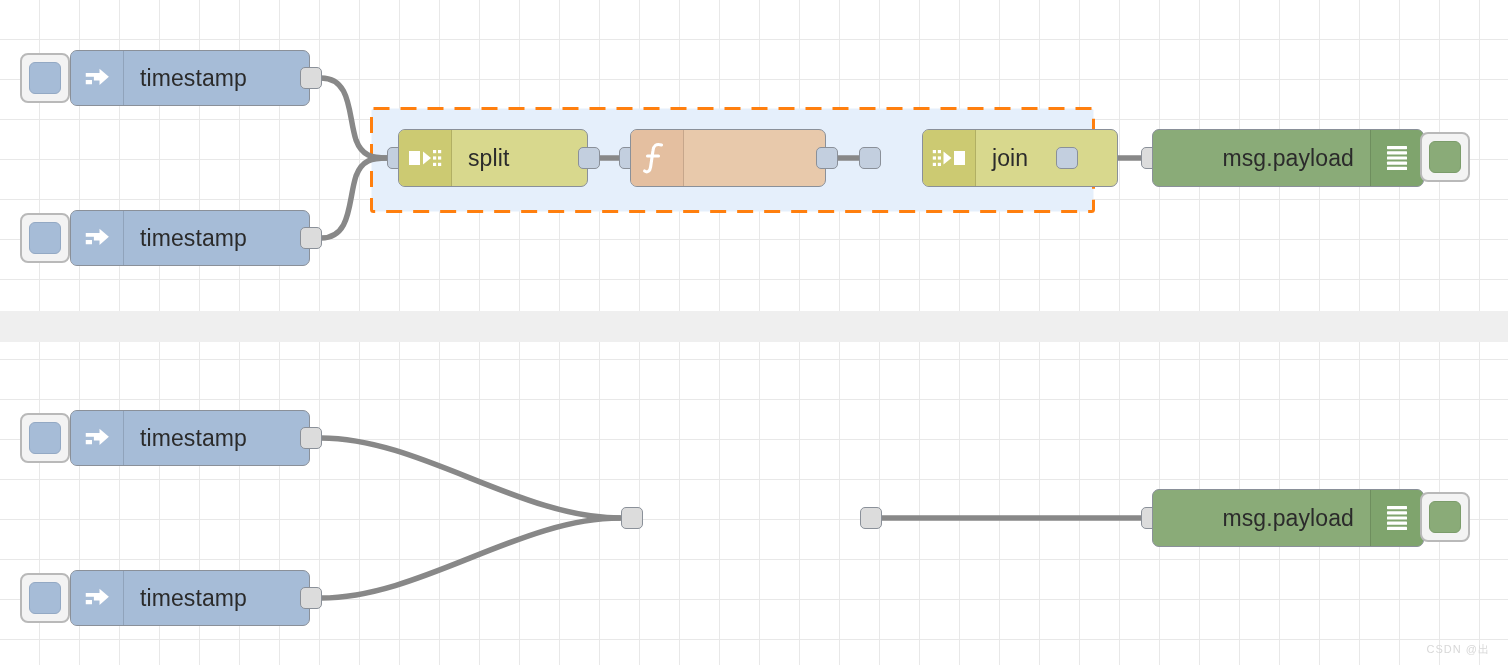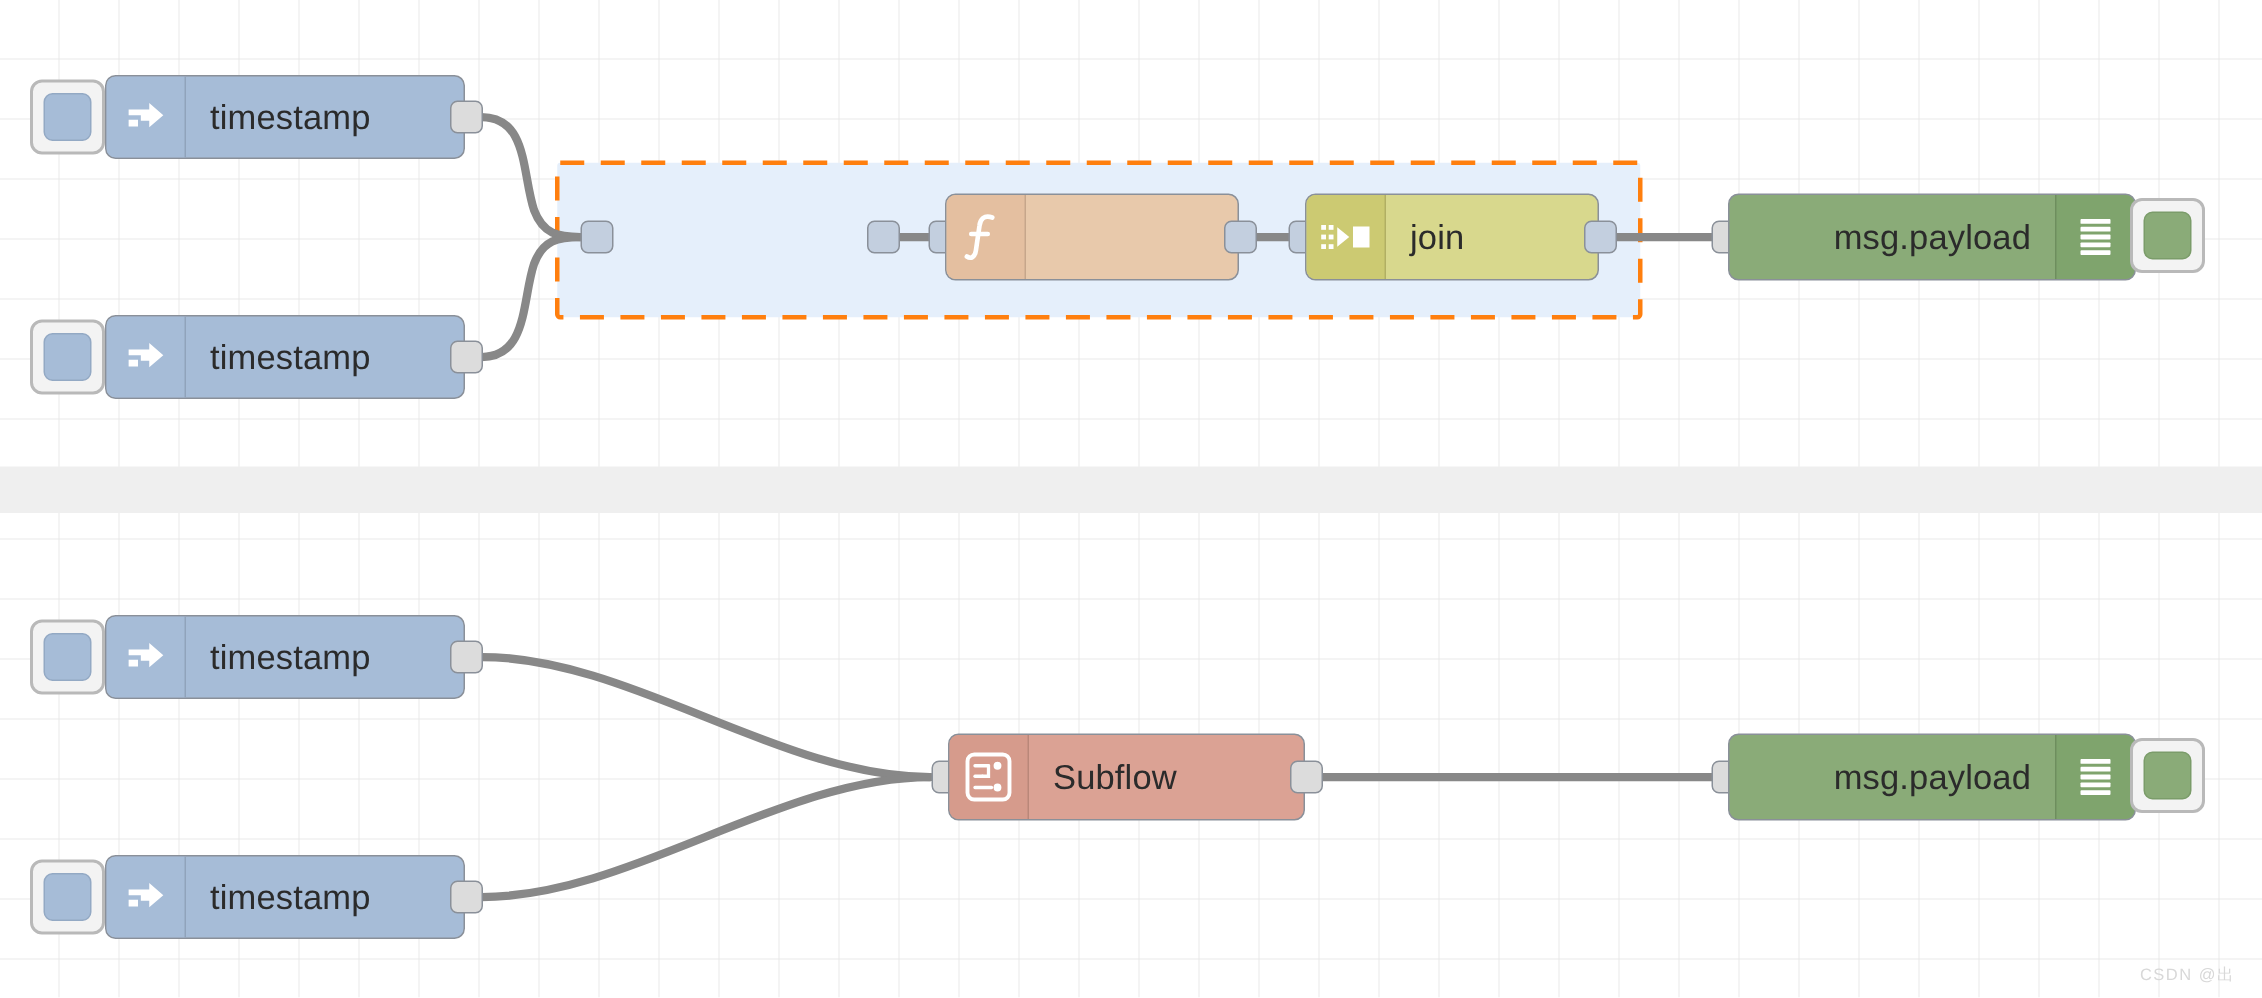--- a/index.html
+++ b/index.html
@@ -224,36 +224,53 @@
     <div class="node-icon-cell">
       <svg width="30" height="30" viewBox="0 0 24 24" aria-hidden="true">
         <path d="M3 8 h11 V4.5 L21.5 11 L14 17.5 V14 H9.5 v-3 H3 Z M3 13.5 h5 V17 h-5 Z" fill="#ffffff"></path>
       </svg>
     </div>
     <div class="node-label">timestamp</div>
   </div>
   <div class="port" style="left:300px; top:227px;"></div>
 
   <div class="port in-group" style="left:387px; top:147px;"></div>
+  <div class="node node-split" style="left:398px; top:129px; width:190px; height:58px;">
+    <div class="node-icon-cell">
+      <svg width="34" height="24" viewBox="0 0 34 24" aria-hidden="true">
+        <rect x="1" y="5" width="11" height="14" fill="#ffffff"></rect>
+        <path d="M15 5.5 L23 12 L15 18.5 Z" fill="#ffffff"></path>
+        <g fill="#ffffff">
+          <rect x="25" y="4" width="3.2" height="3.2"></rect>
+          <rect x="30" y="4" width="3.2" height="3.2"></rect>
+          <rect x="25" y="10.4" width="3.2" height="3.2"></rect>
+          <rect x="30" y="10.4" width="3.2" height="3.2"></rect>
+          <rect x="25" y="16.8" width="3.2" height="3.2"></rect>
+          <rect x="30" y="16.8" width="3.2" height="3.2"></rect>
+        </g>
+      </svg>
+    </div>
+    <div class="node-label">split</div>
+  </div>
   <div class="port in-group" style="left:578px; top:147px;"></div>
 
   <div class="port in-group" style="left:619px; top:147px;"></div>
   <div class="node node-function" style="left:630px; top:129px; width:196px; height:58px;">
     <div class="node-icon-cell">
       <svg width="30" height="34" viewBox="0 0 30 34" aria-hidden="true">
         <path d="M19.5 4 C 14 2.2 11.5 5 11 9.5 L10.2 15 H16.5 M10.2 15 H5.5
                  M10.2 15 L8.6 26 C 8 30.2 5.4 32 2.6 30" fill="none" stroke="#ffffff" stroke-width="3.1" stroke-linecap="round" stroke-linejoin="round"></path>
       </svg>
     </div>
     <div class="node-label"></div>
   </div>
   <div class="port in-group" style="left:816px; top:147px;"></div>
 
   <div class="port in-group" style="left:859px; top:147px;"></div>
-  <div class="node node-join" style="left:870px; top:129px; width:196px; height:58px;justify-content:space-between;">
+  <div class="node node-join" style="left:922px; top:129px; width:196px; height:58px;justify-content:space-between;">
     <div class="node-icon-cell">
       <svg width="34" height="24" viewBox="0 0 34 24" aria-hidden="true">
         <g fill="#ffffff">
           <rect x="0.8" y="4" width="3.2" height="3.2"></rect>
           <rect x="5.8" y="4" width="3.2" height="3.2"></rect>
           <rect x="0.8" y="10.4" width="3.2" height="3.2"></rect>
           <rect x="5.8" y="10.4" width="3.2" height="3.2"></rect>
           <rect x="0.8" y="16.8" width="3.2" height="3.2"></rect>
           <rect x="5.8" y="16.8" width="3.2" height="3.2"></rect>
         </g>
@@ -304,38 +321,20 @@
     <div class="node-icon-cell">
       <svg width="30" height="30" viewBox="0 0 24 24" aria-hidden="true">
         <path d="M3 8 h11 V4.5 L21.5 11 L14 17.5 V14 H9.5 v-3 H3 Z M3 13.5 h5 V17 h-5 Z" fill="#ffffff"></path>
       </svg>
     </div>
     <div class="node-label">timestamp</div>
   </div>
   <div class="port" style="left:300px; top:587px;"></div>
 
   <div class="port" style="left:621px; top:507px;"></div>
-  <div class="node node-subflow" style="left:632px; top:489px; width:238px; height:58px;">
-    <div class="node-icon-cell">
-      <svg width="32" height="34" viewBox="0 0 32 34" aria-hidden="true">
-        <rect x="2" y="2" width="28" height="30" rx="4.5" fill="none" stroke="#ffffff" stroke-width="2.6"></rect>
-        <g stroke="#ffffff" stroke-width="2.2" fill="none" stroke-linecap="round">
-          <path d="M7 9.5 h9"></path>
-          <path d="M7 16.5 h5"></path>
-          <path d="M7 24 h11"></path>
-          <path d="M16 9.5 v7 h-4"></path>
-        </g>
-        <g fill="#ffffff">
-          <circle cx="22" cy="9.5" r="2.6"></circle>
-          <circle cx="22" cy="24" r="2.6"></circle>
-        </g>
-      </svg>
-    </div>
-    <div class="node-label">Subflow</div>
-  </div>
   <div class="port" style="left:860px; top:507px;"></div>
 
   <div class="port" style="left:1141px; top:507px;"></div>
   <div class="node node-debug" style="left:1152px; top:489px; width:272px; height:58px;">
     <div class="node-label right-align">msg.payload</div>
     <div class="node-icon-cell">
       <svg width="26" height="28" viewBox="0 0 26 28" aria-hidden="true">
         <g fill="#ffffff">
           <rect x="3" y="2" width="20" height="3.2" rx="0.6"></rect>
           <rect x="3" y="7.2" width="20" height="3.2" rx="0.6"></rect>

